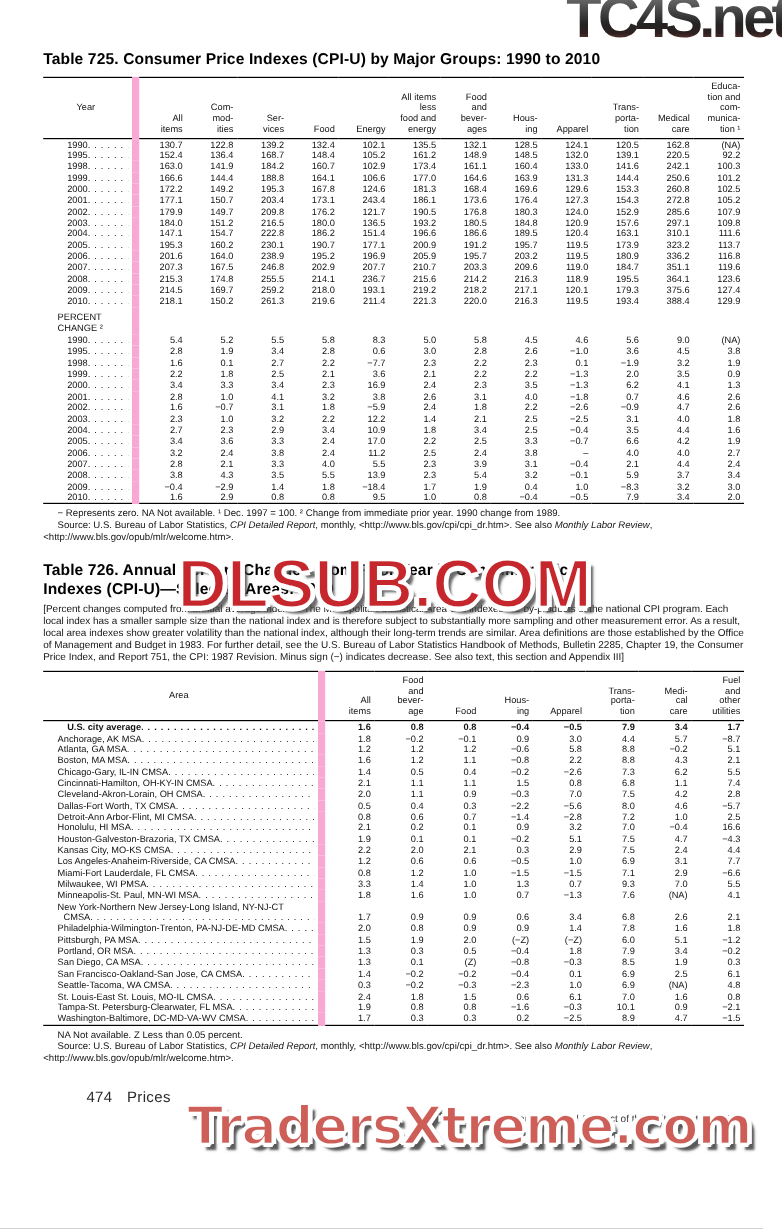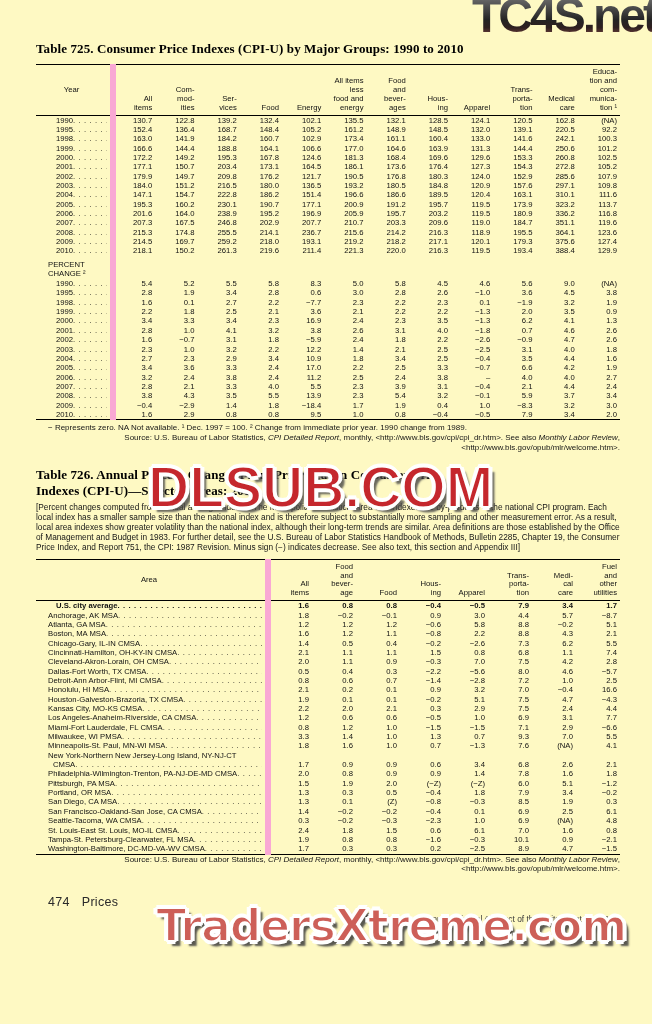--- a/index.html
+++ b/index.html
@@ -1,37 +1,37 @@
 <!DOCTYPE html>
 <html><head>
 <meta charset="utf-8">
 <style>
   html,body{margin:0;padding:0;background:#888;}
   .page{
     position:relative; width:652px; height:1024px; margin:0 auto;
-    background:#fef9c3; overflow:hidden; box-sizing:border-box;
+    background:#ffffff; overflow:hidden; box-sizing:border-box;
     padding:0 32px 0 36px;
     font-family:"Liberation Sans", sans-serif; color:#1a1a1a;
     -webkit-font-smoothing:antialiased;
   }
   
   .t-title{
-    font-family:Liberation Serif, serif; font-weight:bold;
+    font-family:Liberation Sans, sans-serif; font-weight:bold;
     font-size:13px; line-height:16px; margin:0; color:#000;
     white-space:pre-line; letter-spacing:.1px;
   }
   h1.t-title{margin-top:41px;}
   .bracket{
     margin:3px 0 0; font-size:8.3px; line-height:10px; color:#151515;
   }
   .fn{
     margin:3px 0 0; font-size:8px; line-height:9.8px; color:#151515;
     text-indent:12px;
   }
-  .fn.cont{margin-top:0; text-indent:12px;text-align:right;}
+  .fn.cont{margin-top:0; text-indent:12px;}
   
   .datatable{
     width:100%; border-collapse:collapse; table-layout:fixed;
     border-top:1.3px solid #000; border-bottom:1.3px solid #000;
     font-size:7.7px; margin-top:7px;
   }
   .datatable th{
     font-weight:normal; vertical-align:bottom; text-align:right;
     white-space:pre-line; border-bottom:1.1px solid #000;
     padding:3px 3px 2px 0; line-height:8.9px; color:#111;
@@ -51,21 +51,21 @@
   .leader .dots{flex:1 1 auto; overflow:hidden; white-space:nowrap;}
   .dots::before{
     content:". . . . . . . . . . . . . . . . . . . . . . . . . . . . . . . . . . . . . . . . . . . . . . . . . . . . . . . . . . . . . . . . . . . . . . . . . . . . . . . . . . . . . . . . . . . . . . . . . . . .";
     letter-spacing:.6px;
   }
   .l1{white-space:nowrap;}
   .leader.cont{padding-left:5px;}
   td.gh{white-space:pre-line; padding:4px 0 1px 12px; line-height:9.2px;}
   
   .footer{margin-top:18px;}
-  .pageno{font-size:12.5px; letter-spacing:.3px; color:#2a2a2a; margin-left:12px;}
+  .pageno{font-size:12.5px; letter-spacing:.3px; color:#2a2a2a; margin-left:36px;}
   .pageno .sec{margin-left:12px;}
   .footwrap{position:relative; margin-top:4px;}
   .footer-src{text-align:right; font-size:8.4px; color:#3a3a3a; padding-right:6px;}
   
   .wm{position:absolute; font-weight:bold; pointer-events:none; z-index:5; white-space:nowrap;}
   .wm-top{
     top:-12px; right:-4px; font-size:48px; letter-spacing:-3px;
     font-family:"Liberation Sans", sans-serif;
     background:linear-gradient(180deg,#8d8d8d 0%,#4c4c4c 35%,#242424 58%,#2e2020 72%,#8e5047 92%,#a05a50 100%);
     -webkit-background-clip:text; background-clip:text; color:transparent;
@@ -252,21 +252,21 @@
           <td class="lblcol lbl">
             <div class="leader">
               <span class="txt">2001</span>
               <span class="dots"></span>
             </div>
           </td>
           <td class="num">177.1</td>
           <td class="num">150.7</td>
           <td class="num">203.4</td>
           <td class="num">173.1</td>
-          <td class="num">164.5</td>
+          <td class="num">243.4</td>
           <td class="num">186.1</td>
           <td class="num">173.6</td>
           <td class="num">176.4</td>
           <td class="num">127.3</td>
           <td class="num">154.3</td>
           <td class="num">272.8</td>
           <td class="num">105.2</td>
         </tr>
         <tr>
           <td class="lblcol lbl">
@@ -1217,20 +1217,21 @@
           <td class="num">0.3</td>
           <td class="num">0.2</td>
           <td class="num">−2.5</td>
           <td class="num">8.9</td>
           <td class="num">4.7</td>
           <td class="num">−1.5</td>
         </tr>
       </tbody>
     </table>
 
+  <p class="fn">NA Not available. Z Less than 0.05 percent.</p>
   <p class="fn cont"><span>Source: U.S. Bureau of Labor Statistics, </span><i>CPI Detailed Report</i><span>, monthly, &lt;http://www.bls.gov/cpi/cpi_dr.htm&gt;. See also </span><i>Monthly Labor Review</i><span>, &lt;http://www.bls.gov/opub/mlr/welcome.htm&gt;.</span></p>
 
   <div class="footer">
     <span class="pageno"><span>474</span><span class="sec">Prices</span></span>
   </div>
 
   <div class="footwrap">
     <div class="footer-src">U.S. Census Bureau, Statistical Abstract of the United States: 2012</div>
     <div class="wm wm-bottom">TradersXtreme.com</div>
   </div>

